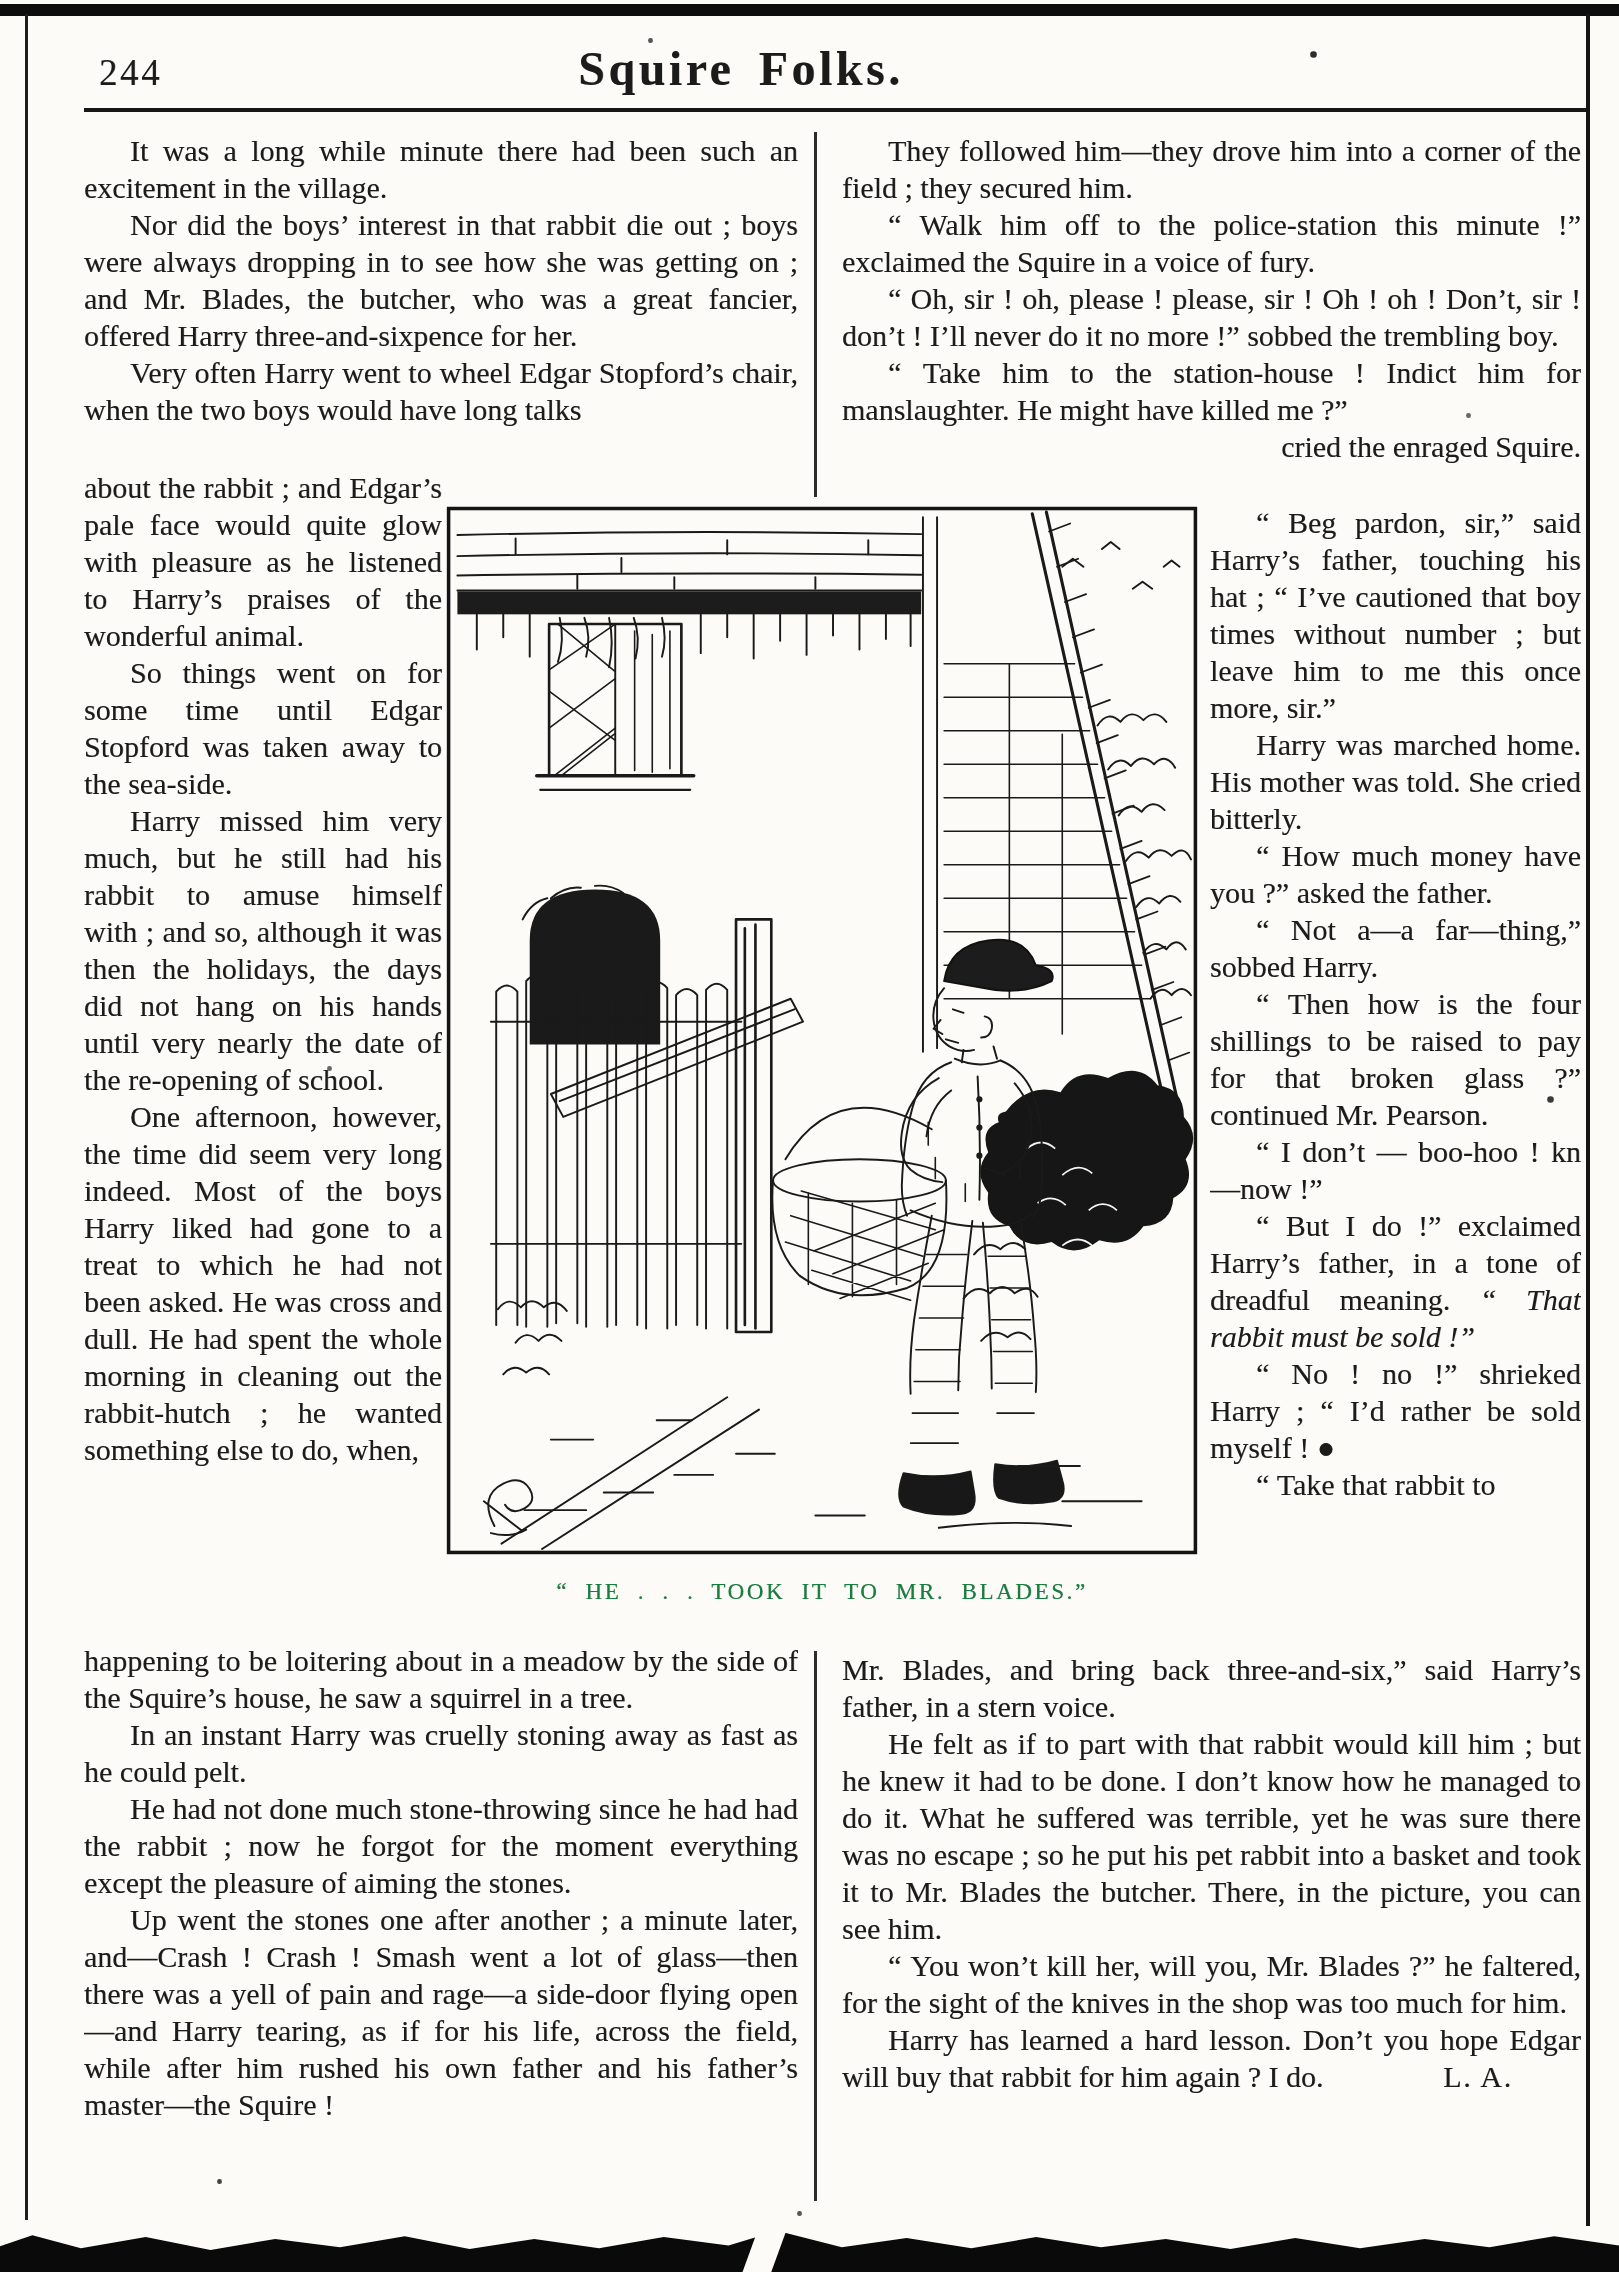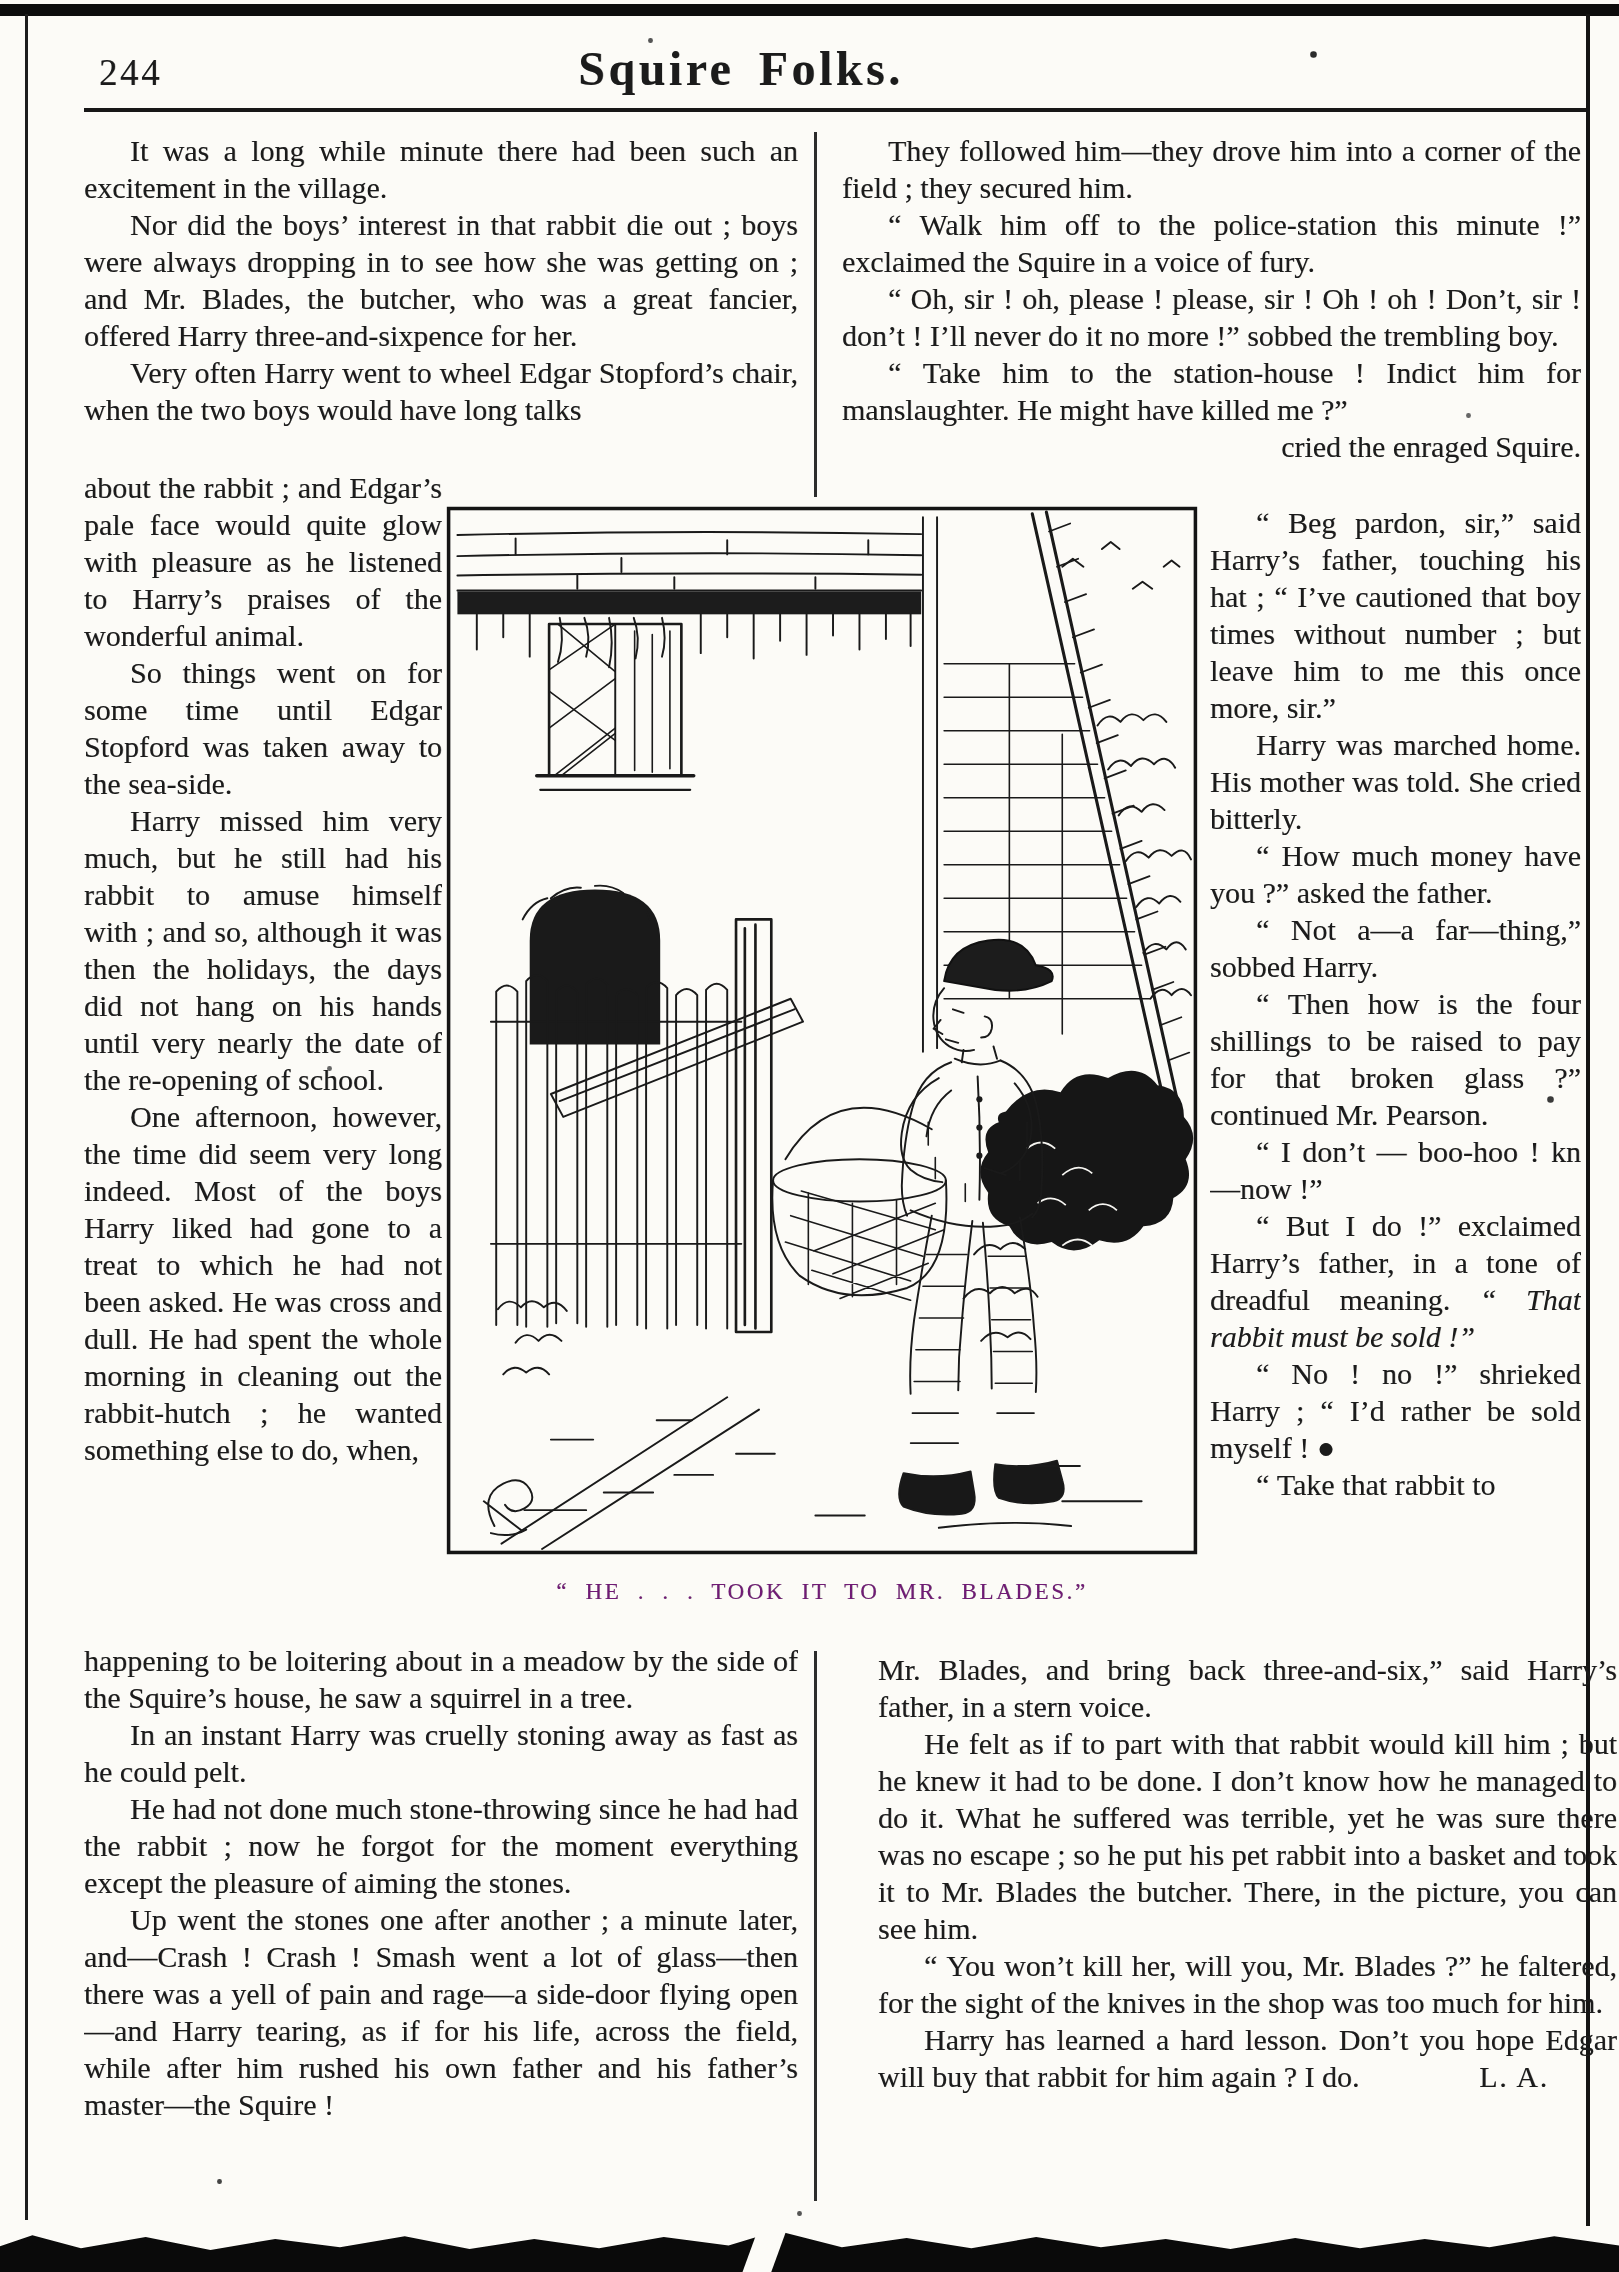--- a/index.html
+++ b/index.html
@@ -32,28 +32,28 @@
   .relp{position:relative;}
   .sig{position:absolute;right:68px;bottom:0;letter-spacing:1.8px;}
   em{font-style:italic;}
   .vrule{position:absolute;width:2.6px;background:#2c2c2c;}
   .vr-top{left:814px;top:132px;height:365px;}
   .vr-bottom{left:814px;top:1651px;height:550px;}
   
   .figure{position:absolute;left:445px;top:505px;width:754px;height:1051px;}
   .figure svg{display:block;}
   .fig-caption{position:absolute;left:445px;top:1579px;width:754px;text-align:center;
-               font-size:23px;letter-spacing:2.6px;word-spacing:8px;color:#701a75;}
+               font-size:23px;letter-spacing:2.6px;word-spacing:8px;color:#15803d;}
   
   .b-left-top{left:84px;top:132px;width:714px;height:335px;}
   .b-left-narrow{left:84px;top:469px;width:358px;height:1173px;}
   .b-left-bottom{left:84px;top:1642px;width:714px;height:552px;}
   .b-right-top{left:842px;top:132px;width:739px;height:370px;}
   .b-right-narrow{left:1210px;top:504px;width:371px;height:1146px;}
-  .b-right-bottom{left:842px;top:1651px;width:739px;height:556px;margin-left:36px;}
+  .b-right-bottom{left:842px;top:1651px;width:739px;height:556px;}
   
   .ln{stroke:#1a1a1a;fill:none;stroke-width:2.2;stroke-linecap:round;stroke-linejoin:round;}
 </style>
 </head>
 <body>
 
 <div class="page ink">
 
   <div class="edge-t"></div>
   <div class="edge-l"></div>

